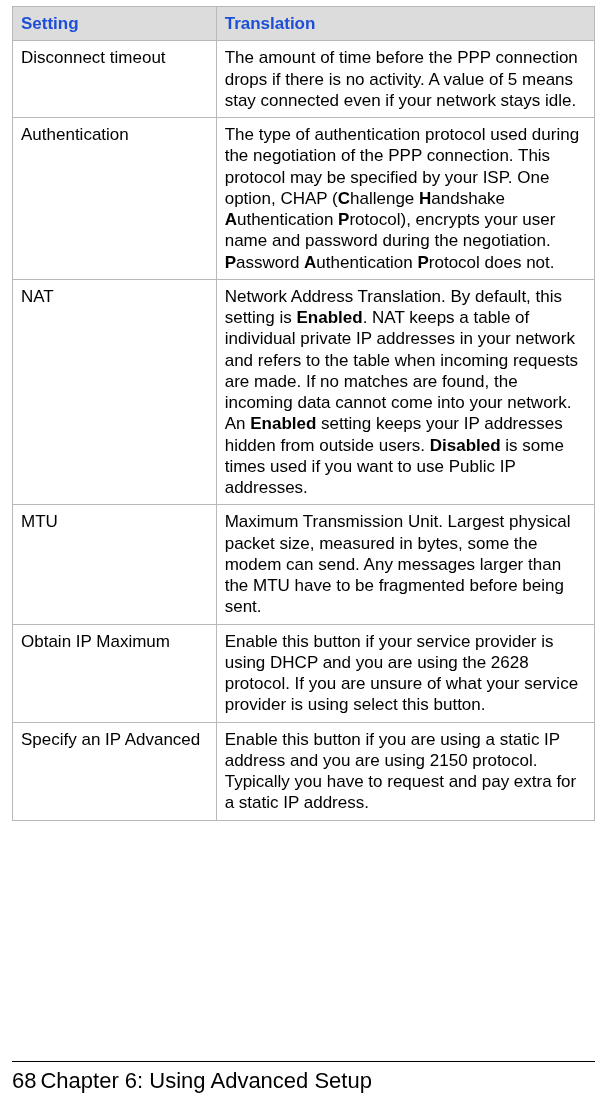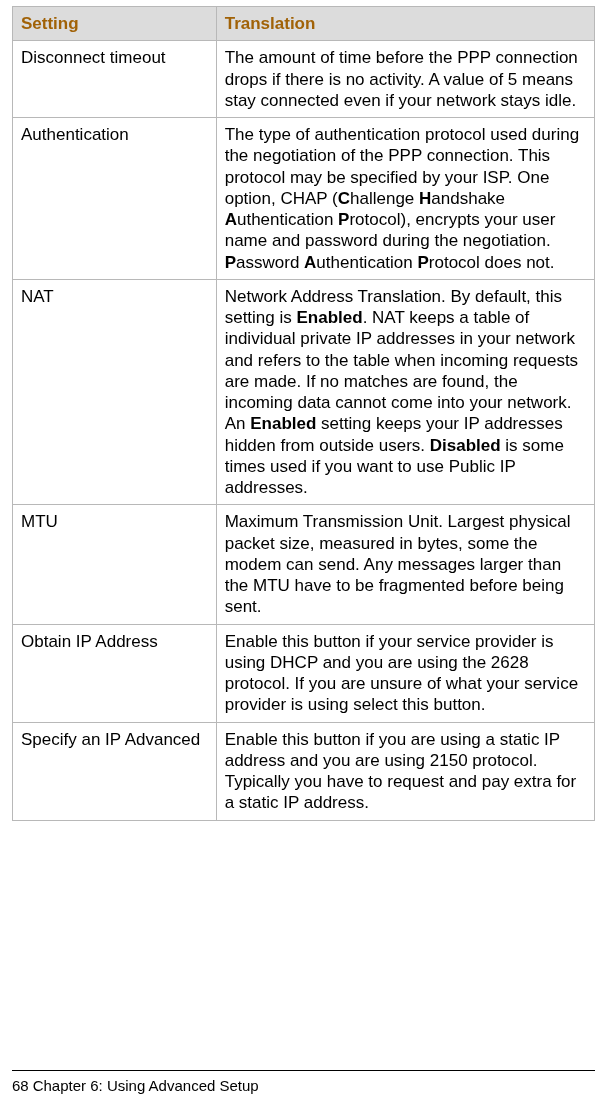--- a/index.html
+++ b/index.html
@@ -19,37 +19,37 @@
     th, td {
       border: 1px solid #b8b8b8;
       padding: 6px 8px;
       vertical-align: top;
       text-align: left;
       font-size: 17px;
       line-height: 1.25;
     }
     th {
       background: #dcdcdc;
-      color: #a16207;
+      color: #1d4ed8;
       font-weight: bold;
     }
     col.setting { width: 35%; }
     col.desc { width: 65%; }
     td.setting-cell { font-weight: normal; }
     .b { font-weight: bold; }
     .footer {
       position: absolute;
       left: 12px;
       right: 12px;
       bottom: 16px;
       border-top: 1px solid #000;
       padding-top: 6px;
       display: flex;
       align-items: flex-start;
-      font-size: 15px;
+      font-size: 22px;
     }
     .footer .pagenum { margin-right: 0; }
     .footer .chapter { margin-left: -12px; padding-left: 16px; }
   </style>
 </head>
 <body>
 
 <table>
   <colgroup>
     <col class="setting">
@@ -77,21 +77,21 @@
       <td class="setting-cell">NAT</td>
       <td><span>Network Address Translation. By default, this setting is </span><span class="b">Enabled</span><span>. NAT keeps a table of individual private IP addresses in your network and refers to the table when incoming requests are made. If no matches are found, the incoming data cannot come into your network. An </span><span class="b">Enabled</span><span> setting keeps your IP addresses hidden from outside users. </span><span class="b">Disabled</span><span> is some times used if you want to use Public IP addresses.</span></td>
     </tr>
 
     <tr>
       <td class="setting-cell">MTU</td>
       <td>Maximum Transmission Unit. Largest physical packet size, measured in bytes, some the modem can send. Any messages larger than the MTU have to be fragmented before being sent.</td>
     </tr>
 
     <tr>
-      <td class="setting-cell">Obtain IP Address</td>
+      <td class="setting-cell">Obtain IP Maximum</td>
       <td>Enable this button if your service provider is using DHCP and you are using the 2628 protocol. If you are unsure of what your service provider is using select this button.</td>
     </tr>
 
     <tr>
       <td class="setting-cell">Specify an IP Advanced</td>
       <td>Enable this button if you are using a static IP address and you are using 2150 protocol. Typically you have to request and pay extra for a static IP address.</td>
     </tr>
 
   </tbody>
 </table>

